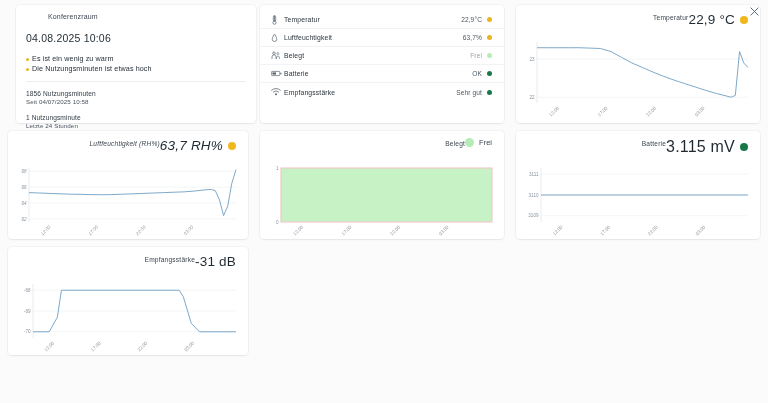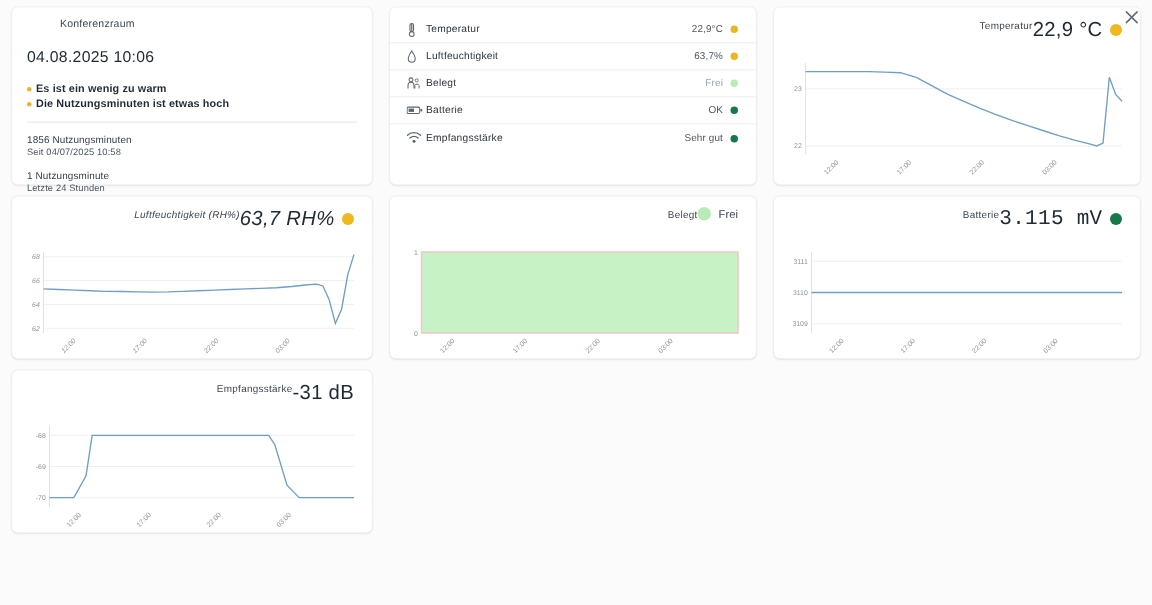--- a/index.html
+++ b/index.html
@@ -20,27 +20,27 @@
   .close-btn svg { display: block; }
 
   .card {
     position: absolute;
     background: #ffffff;
     border-radius: 4px;
     box-shadow: 0 1px 2px rgba(16,24,40,.06), 0 0 0 1px rgba(16,24,40,.035);
   }
 
   
-  #card-info { left: 8px; top: 5px; width: 240px; height: 118px; padding: 8px 10px 0 10px; }
+  #card-info { left: 16px; top: 5px; width: 240px; height: 118px; padding: 8px 10px 0 10px; }
   .room-title { font-size: 7px; color: #3c4650; letter-spacing: .15px; padding-left: 22px; }
   .timestamp  { font-size: 10.5px; color: #1f2a33; margin-top: 12px; letter-spacing: .2px; }
   .warn-list { margin-top: 10px; }
   .warn-row { display: flex; align-items: flex-start; gap: 3px; margin-bottom: 1px; }
   .warn-dot { width: 3px; height: 3px; border-radius: 50%; background: #e8b622; margin-top: 4px; flex: none; }
-  .warn-text { font-size: 7.2px; color: #1f2a33; font-weight: bold; letter-spacing: .1px; }
+  .warn-text { font-size: 7.2px; color: #1f2a33; font-weight: normal; letter-spacing: .1px; }
   .divider { height: 1px; background: #eceff2; margin: 8px 0 0 0; }
   .usage-block { margin-top: 8px; }
   .usage-main { font-size: 6.6px; color: #323c46; letter-spacing: .1px; }
   .usage-sub  { font-size: 6.2px; color: #4a545e; letter-spacing: .1px; margin-top: 1px; }
   .usage-block.second { margin-top: 9px; }
 
   
   #card-sensors { left: 260px; top: 5px; width: 244px; height: 118px; padding: 6px 0 0 0; }
   .sensor-row {
     display: flex; align-items: center;
@@ -55,21 +55,21 @@
   .sensor-value { font-size: 6.6px; color: #4d5761; letter-spacing: .1px; }
   .sensor-value.muted { color: #9aa4ad; }
   .sensor-dot { width: 5px; height: 5px; border-radius: 50%; margin-left: 5px; flex: none; }
 
   
   .chart-card { padding: 7px 8px 0 8px; }
   .chart-head { display: flex; align-items: flex-start; justify-content: flex-end; height: 26px; }
   .chart-title { font-size: 6.6px; color: #3c4650; letter-spacing: .2px; padding: 2px 0 0 4px; }
   .chart-value-wrap { display: flex; align-items: center; gap: 5px; padding-right: 4px; }
   .chart-value { font-size: 13.5px; color: #1f2a33; letter-spacing: .2px; }
-  .chart-value.small { font-size: 14px; font-family: Liberation Mono, monospace; }
+  .chart-value.small { font-size: 16px; }
   .chart-dot { width: 8px; height: 8px; border-radius: 50%; flex: none; }
   .legend-label { font-size: 7.5px; color: #3c4650; }
   .chart-body { position: relative; }
   .chart-body svg { display: block; width: 100%; }
 
   #card-temp { left: 516px; top: 5px; width: 244px; height: 118px; }
   #card-hum  { left: 8px;   top: 131px; width: 240px; height: 108px; font-style: italic; }
   #card-occ  { left: 260px; top: 131px; width: 244px; height: 108px; }
   #card-batt { left: 516px; top: 131px; width: 244px; height: 108px; }
   #card-sig  { left: 8px;   top: 247px; width: 240px; height: 108px; }

